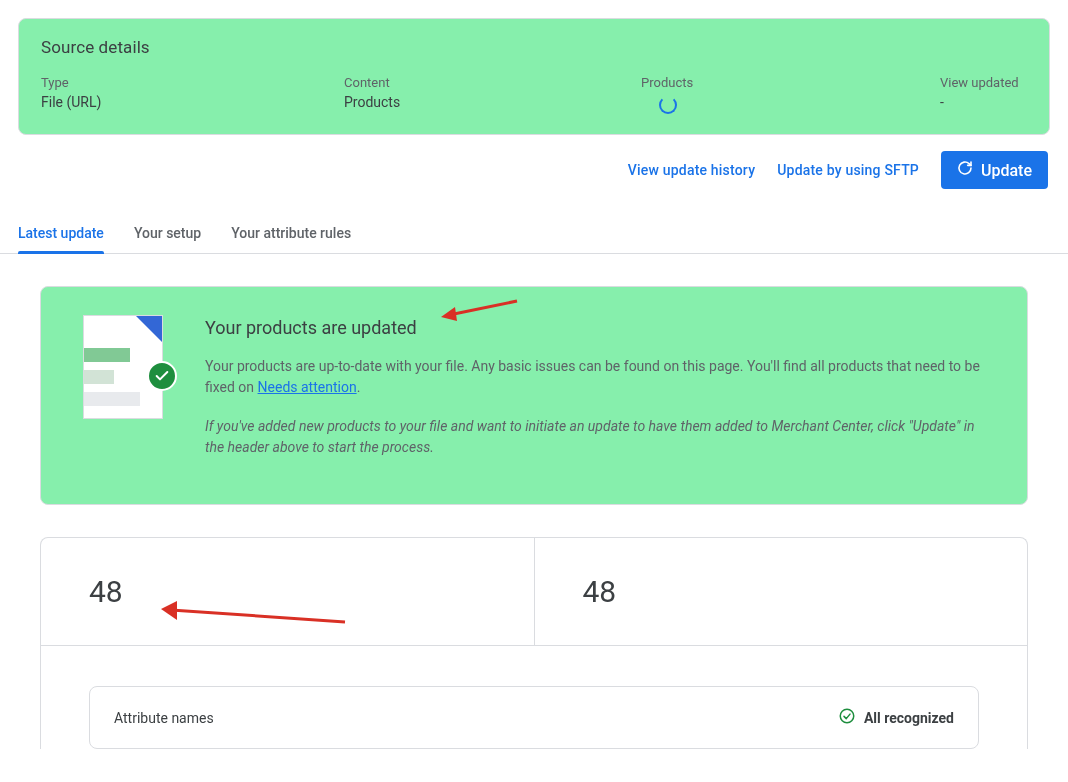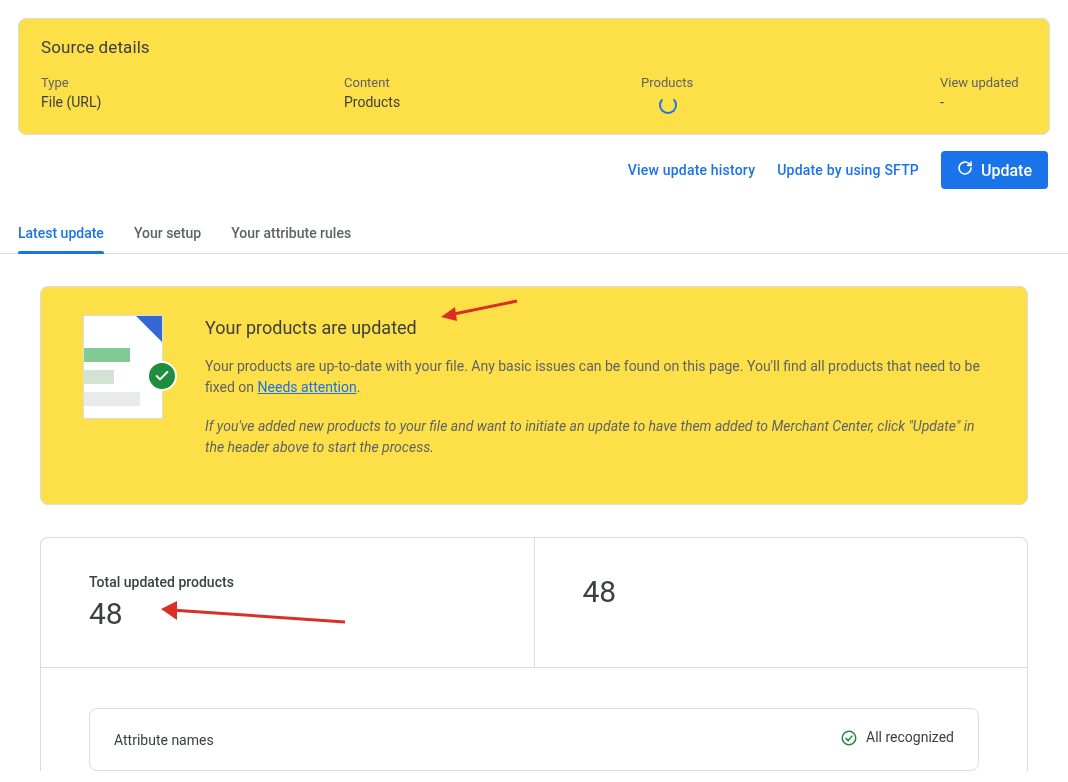--- a/index.html
+++ b/index.html
@@ -7,21 +7,21 @@
     margin: 0;
     padding: 18px;
     font-family: Roboto, Arial, sans-serif;
     background: #fff;
     color: #3c4043;
     width: 1068px;
   }
   .card {
     border: 1px solid #dadce0;
     border-radius: 8px;
-    background: #fde047;
+    background: #86efac;
   }
   .source-details {
     padding: 18px 22px 20px 22px;
   }
   .source-title {
     font-size: 17px;
     color: #3c4043;
     margin-bottom: 18px;
     letter-spacing: 0.1px;
   }
@@ -212,25 +212,25 @@
     display: flex;
     align-items: center;
     justify-content: space-between;
   }
   .attr-title {
     font-size: 14px;
     color: #3c4043;
   }
   .attr-status {
     display: flex;
-    align-items: flex-start;
+    align-items: center;
     gap: 8px;
     font-size: 14px;
     color: #3c4043;
-    font-weight: 400;
+    font-weight: 700;
   }
   .attr-status svg { width: 18px; height: 18px; }
 </style>
 </head>
 <body>
 
 <div class="card source-details">
   <div class="source-title">Source details</div>
   <div class="kv-row">
     <div class="kv type">
@@ -298,21 +298,20 @@
 
     <svg class="arrow-red" style="left:398px; top:6px;" width="80" height="30" viewBox="0 0 80 30">
       <line x1="78" y1="8" x2="10" y2="22" stroke="#d93025" stroke-width="3"></line>
       <polygon points="2,24 16,14 18,28" fill="#d93025"></polygon>
     </svg>
   </div>
 
   <div class="stats-card">
     <div class="stats-row">
       <div class="stat">
-        <div class="label">Total updated products</div>
         <div class="num">48</div>
 
         <svg class="arrow-red" style="left:116px; top:60px;" width="190" height="36" viewBox="0 0 190 36">
           <line x1="188" y1="24" x2="14" y2="12" stroke="#d93025" stroke-width="3"></line>
           <polygon points="4,11 20,3 20,22" fill="#d93025"></polygon>
         </svg>
       </div>
       <div class="stat">
         <div class="num">48</div>
       </div>

